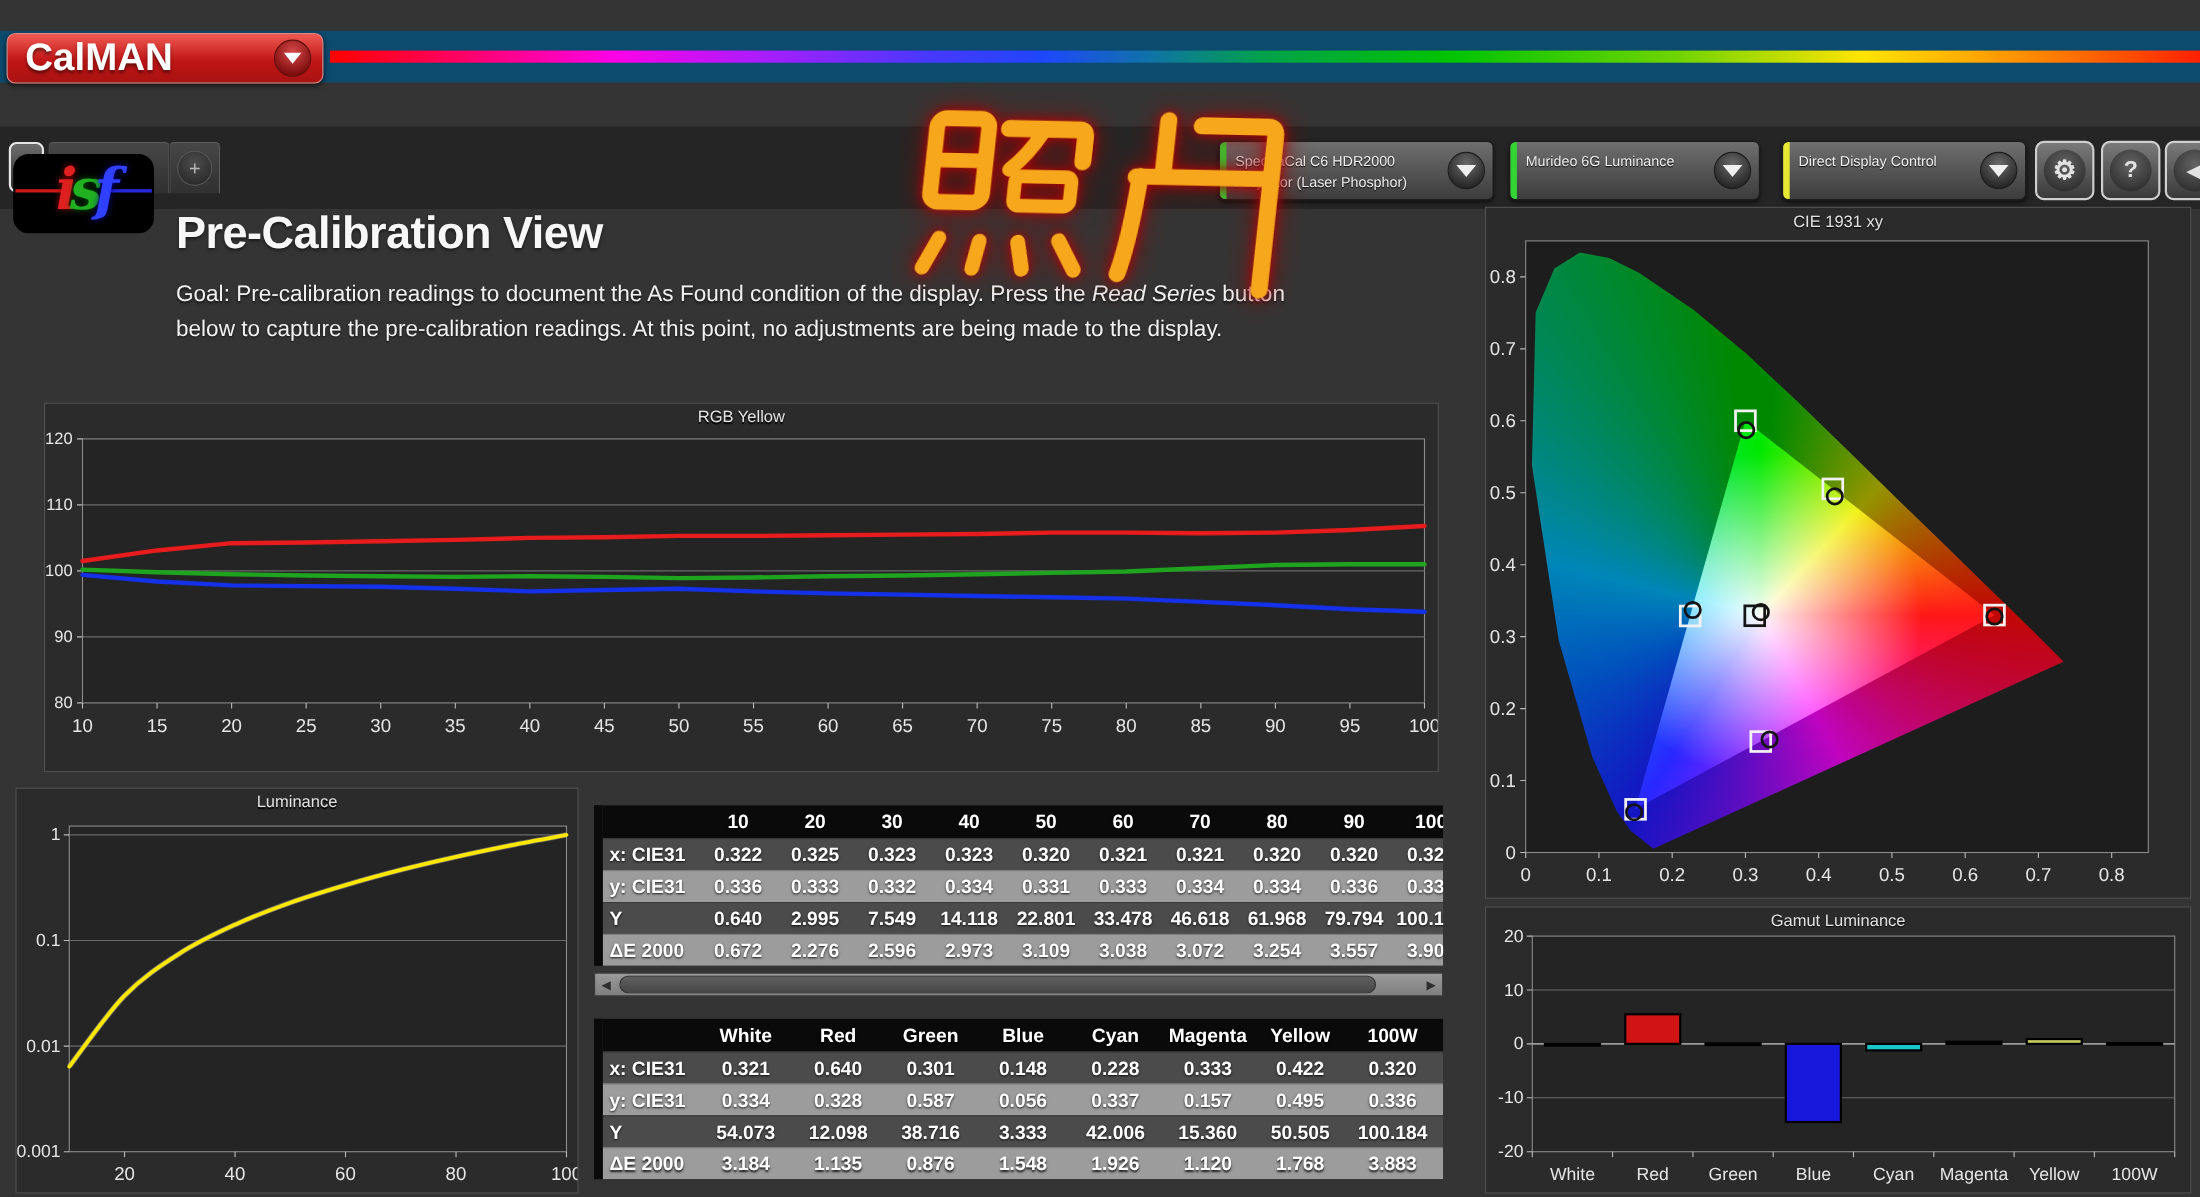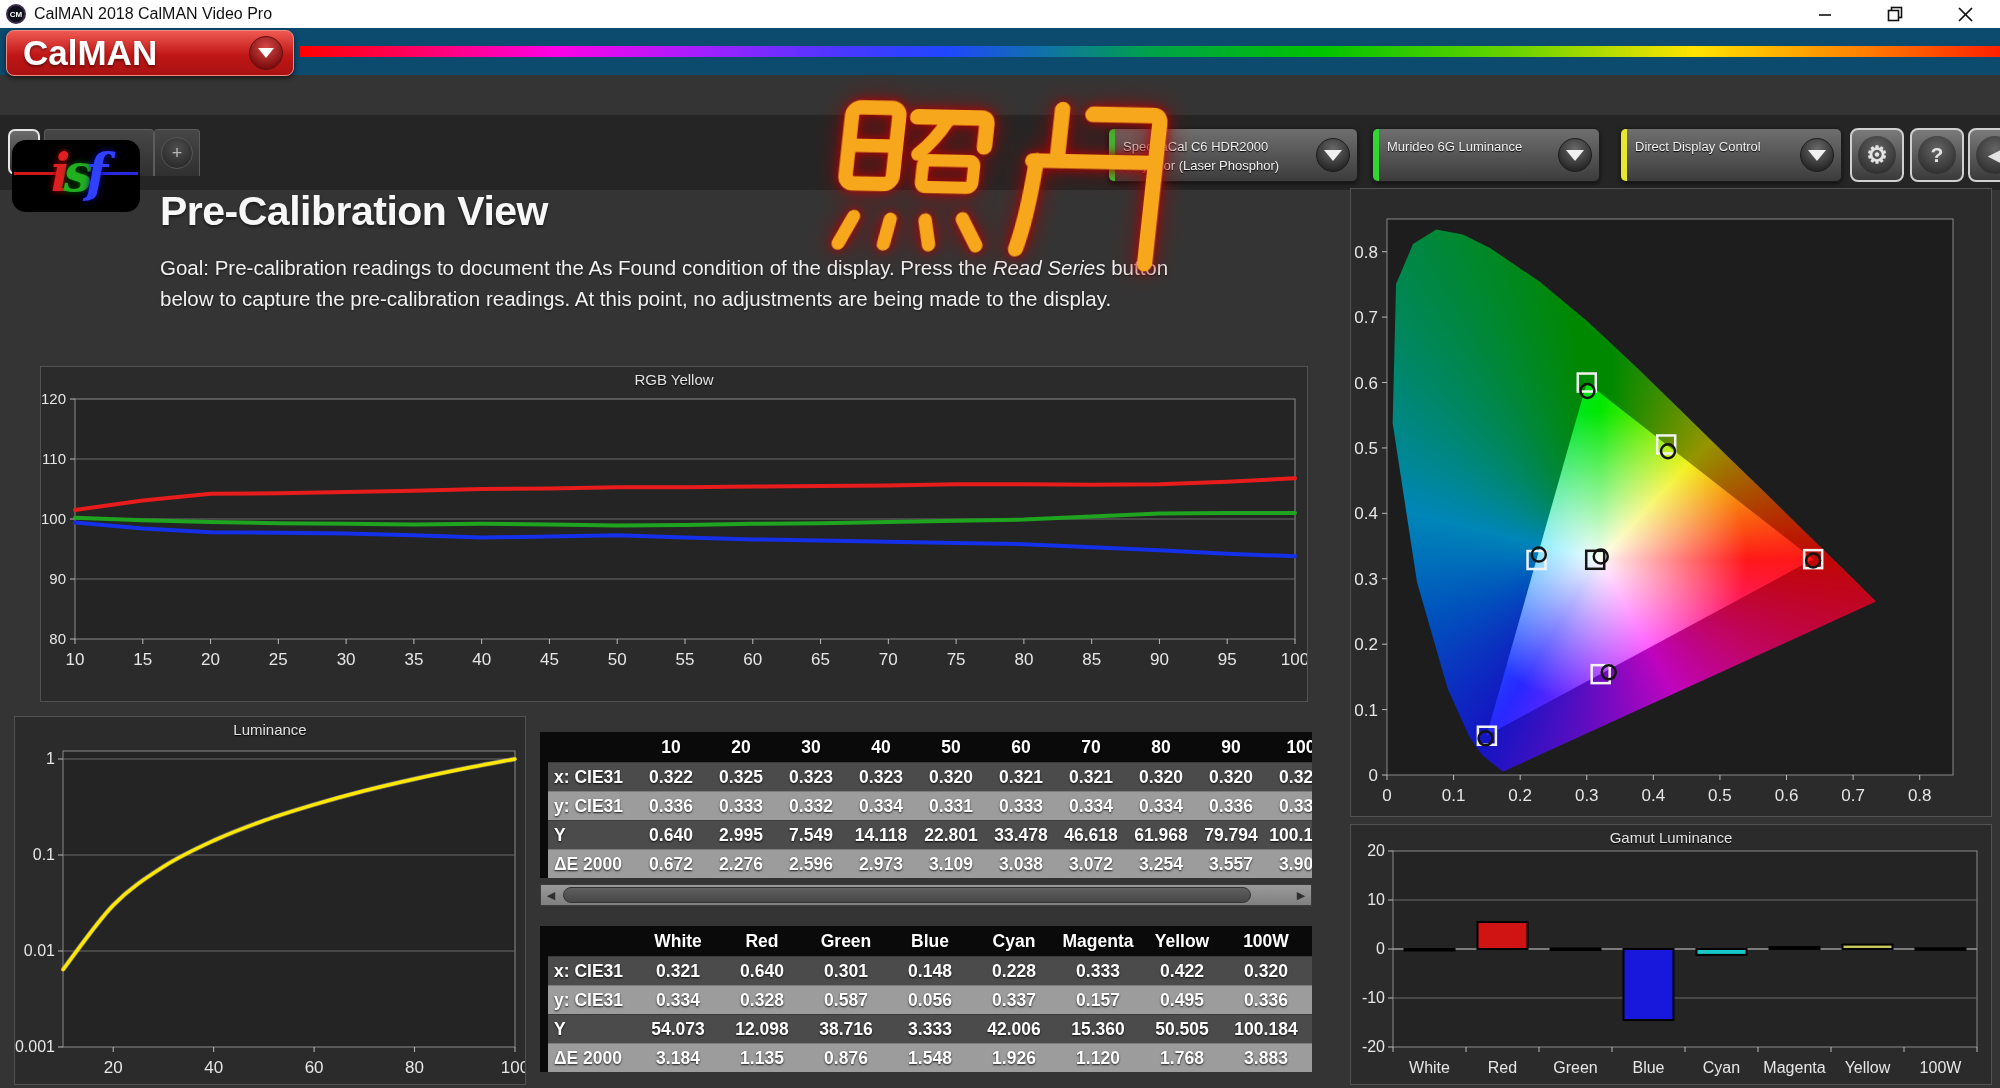--- a/index.html
+++ b/index.html
@@ -124,43 +124,20 @@
   .sb-arrow { position:absolute; top:0; width:20px; height:20px; display:flex; align-items:center;
     justify-content:center; color:#2e2e2e; font-size:11px; }
   .sb-thumb { position:absolute; left:22px; top:2px; width:688px; height:16px; border-radius:8px;
     background:linear-gradient(#5f5f5f,#474747); border:1px solid #333; }
 </style>
 </head>
 <body>
 
 <div id="app">
 
-  <div class="titlebar">
-    <div class="cm-icon">CM</div>
-    <div class="win-title">CalMAN 2018 CalMAN Video Pro</div>
-    <div class="win-controls">
-      <div class="win-btn">
-        <svg width="14" height="14">
-            <line x1="1" y1="8" x2="13" y2="8" stroke="#111" stroke-width="1.6"></line>
-          </svg>
-      </div>
-      <div class="win-btn">
-        <svg width="16" height="16">
-            <rect x="4.5" y="1.5" width="10" height="10" fill="none" stroke="#111" stroke-width="1.6"></rect>
-            <rect x="1.5" y="4.5" width="10" height="10" fill="#fff" stroke="#111" stroke-width="1.6"></rect>
-          </svg>
-      </div>
-      <div class="win-btn">
-        <svg width="15" height="15">
-            <line x1="1" y1="1" x2="14" y2="14" stroke="#111" stroke-width="1.7"></line>
-            <line x1="14" y1="1" x2="1" y2="14" stroke="#111" stroke-width="1.7"></line>
-          </svg>
-      </div>
-    </div>
-  </div>
 
   <div class="brandstrip">
     <div class="rainbow"></div>
     <div class="calman-logo">
       <span class="wordmark">CalMAN</span>
       <span class="logo-dd">
           <span class="tri-down"></span>
         </span>
     </div>
   </div>
@@ -325,20 +302,21 @@
         <line x1="399.55555555555554" y1="308" x2="399.55555555555554" y2="313" stroke="#bbb"></line>
         <text x="399.55555555555554" y="334" font-size="17" text-anchor="middle" fill="#e6e6e6">80</text>
         <line x1="500" y1="308" x2="500" y2="313" stroke="#bbb"></line>
         <text x="500" y="334" font-size="17" text-anchor="middle" fill="#e6e6e6">100</text>
         <path d="M48 230.60672249754685 C56.370370370370374 219.87166200577445,81.48148148148148 183.34463118923722,98.22222222222223 166.1963595469124 C114.96296296296298 149.04808790458756,131.70370370370372 138.4805077155359,148.44444444444446 127.71709264359794 C165.1851851851852 116.95367757165998,181.92592592592592 109.2956754412249,198.66666666666666 101.61586911528465 C215.4074074074074 93.9360627893444,232.14814814814815 87.63746672964342,248.88888888888889 81.63825468795642 C265.6296296296296 75.63904264626942,282.3703703703703 70.59079562010831,299.1111111111111 65.62059686516264 C315.85185185185185 60.650398110216976,332.59259259259255 56.09539890753774,349.3333333333333 51.81706215828244 C366.0740740740741 47.53872540902714,382.8148148148148 43.68459550384725,399.55555555555554 39.95057636963083 C416.2962962962963 36.21655723541441,433.037037037037 32.73804341458907,449.77777777777777 29.412947352983934 C466.51851851851853 26.087851291378797,491.6296296296296 21.568824558830656,500 20" fill="none" stroke="#9a9a9a" stroke-width="5" opacity="0.55"></path>
         <path d="M48 230.60672249754685 C56.370370370370374 219.87166200577445,81.48148148148148 183.34463118923722,98.22222222222223 166.1963595469124 C114.96296296296298 149.04808790458756,131.70370370370372 138.4805077155359,148.44444444444446 127.71709264359794 C165.1851851851852 116.95367757165998,181.92592592592592 109.2956754412249,198.66666666666666 101.61586911528465 C215.4074074074074 93.9360627893444,232.14814814814815 87.63746672964342,248.88888888888889 81.63825468795642 C265.6296296296296 75.63904264626942,282.3703703703703 70.59079562010831,299.1111111111111 65.62059686516264 C315.85185185185185 60.650398110216976,332.59259259259255 56.09539890753774,349.3333333333333 51.81706215828244 C366.0740740740741 47.53872540902714,382.8148148148148 43.68459550384725,399.55555555555554 39.95057636963083 C416.2962962962963 36.21655723541441,433.037037037037 32.73804341458907,449.77777777777777 29.412947352983934 C466.51851851851853 26.087851291378797,491.6296296296296 21.568824558830656,500 20" fill="none" stroke="#ffe800" stroke-width="3.5" stroke-linecap="round"></path>
       </svg>
   </div>
 
   <div class="panel" style="left:1350px; top:188px; width:642px; height:629px;">
+    <div class="chart-title">CIE 1931 xy</div>
     <div id="cie-plot">
       <div class="cie-horseshoe"></div>
       <div class="cie-triangle"></div>
     </div>
     <svg id="cie-svg" width="640" height="627" style="position:absolute; left:0; top:0;">
         <rect x="36" y="30" width="566" height="556" fill="none" stroke="#8a8a8a"></rect>
         <line x1="36" y1="586" x2="36" y2="591" stroke="#bbb"></line>
         <text x="36" y="612" font-size="17" text-anchor="middle" fill="#e6e6e6">0</text>
         <line x1="102.58823529411765" y1="586" x2="102.58823529411765" y2="591" stroke="#bbb"></line>
         <text x="102.58823529411765" y="612" font-size="17" text-anchor="middle" fill="#e6e6e6">0.1</text>

